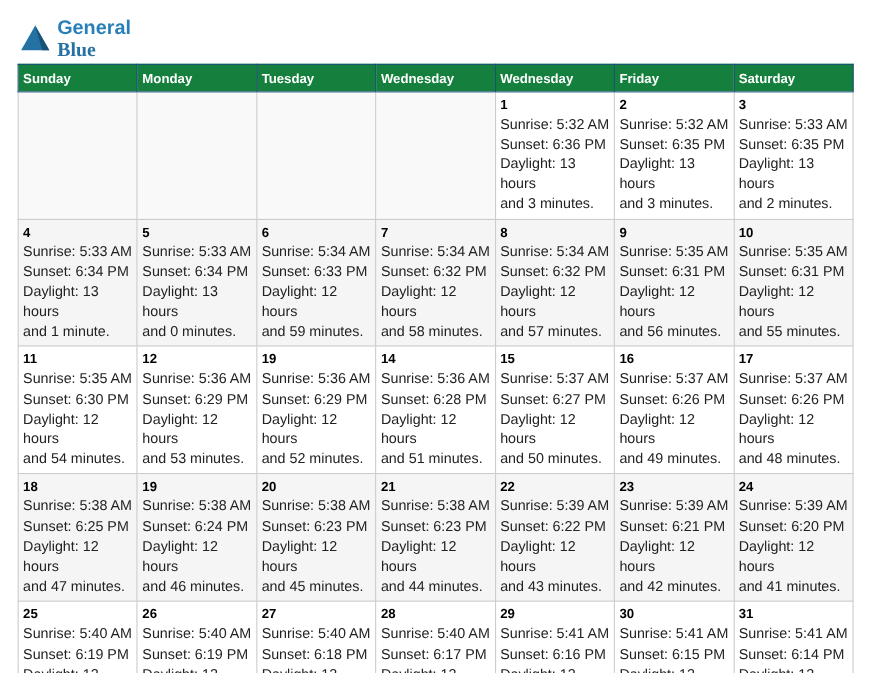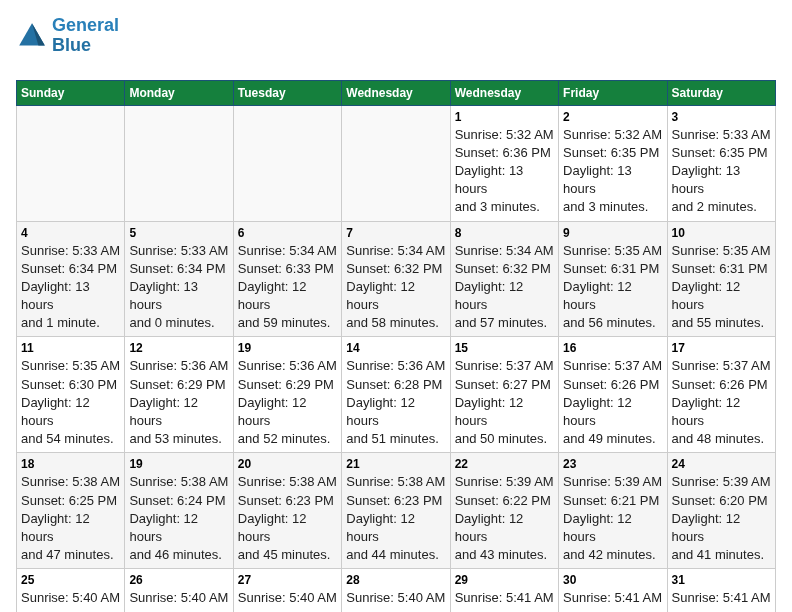--- a/index.html
+++ b/index.html
@@ -7,21 +7,21 @@
       font-family: Arial, sans-serif;
       background: #fff;
       width: 792px;
       min-height: 612px;
       padding: 16px;
     }
     .header {
       display: flex;
       justify-content: space-between;
       align-items: flex-start;
-      margin-bottom: 24px;
+      margin-bottom: 2px;
       flex-direction: column;
     }
     .logo {
       display: flex;
       align-items: center;
       gap: 4px;
     }
     .logo-text {
       font-size: 18px;
       font-weight: bold;
@@ -93,21 +93,21 @@
 <body>
 
 <div class="header">
   <div class="logo">
     <svg class="logo-icon" viewBox="0 0 40 40">
       <polygon points="20,4 36,32 4,32" fill="#2471a3"></polygon>
       <polygon points="20,4 36,32 28,32" fill="#1a5276"></polygon>
     </svg>
     <div class="logo-text">
       <div><span>General</span></div>
-      <div><span style="color:#2471a3;">Blue</span></div>
+      <div><span style="color:#2471a3;font-family:Liberation Serif, serif;">Blue</span></div>
     </div>
   </div>
 </div>
 
 <table class="calendar">
   <thead>
     <tr>
     <th>Sunday</th>
         <th>Monday</th>
         <th>Tuesday</th>

